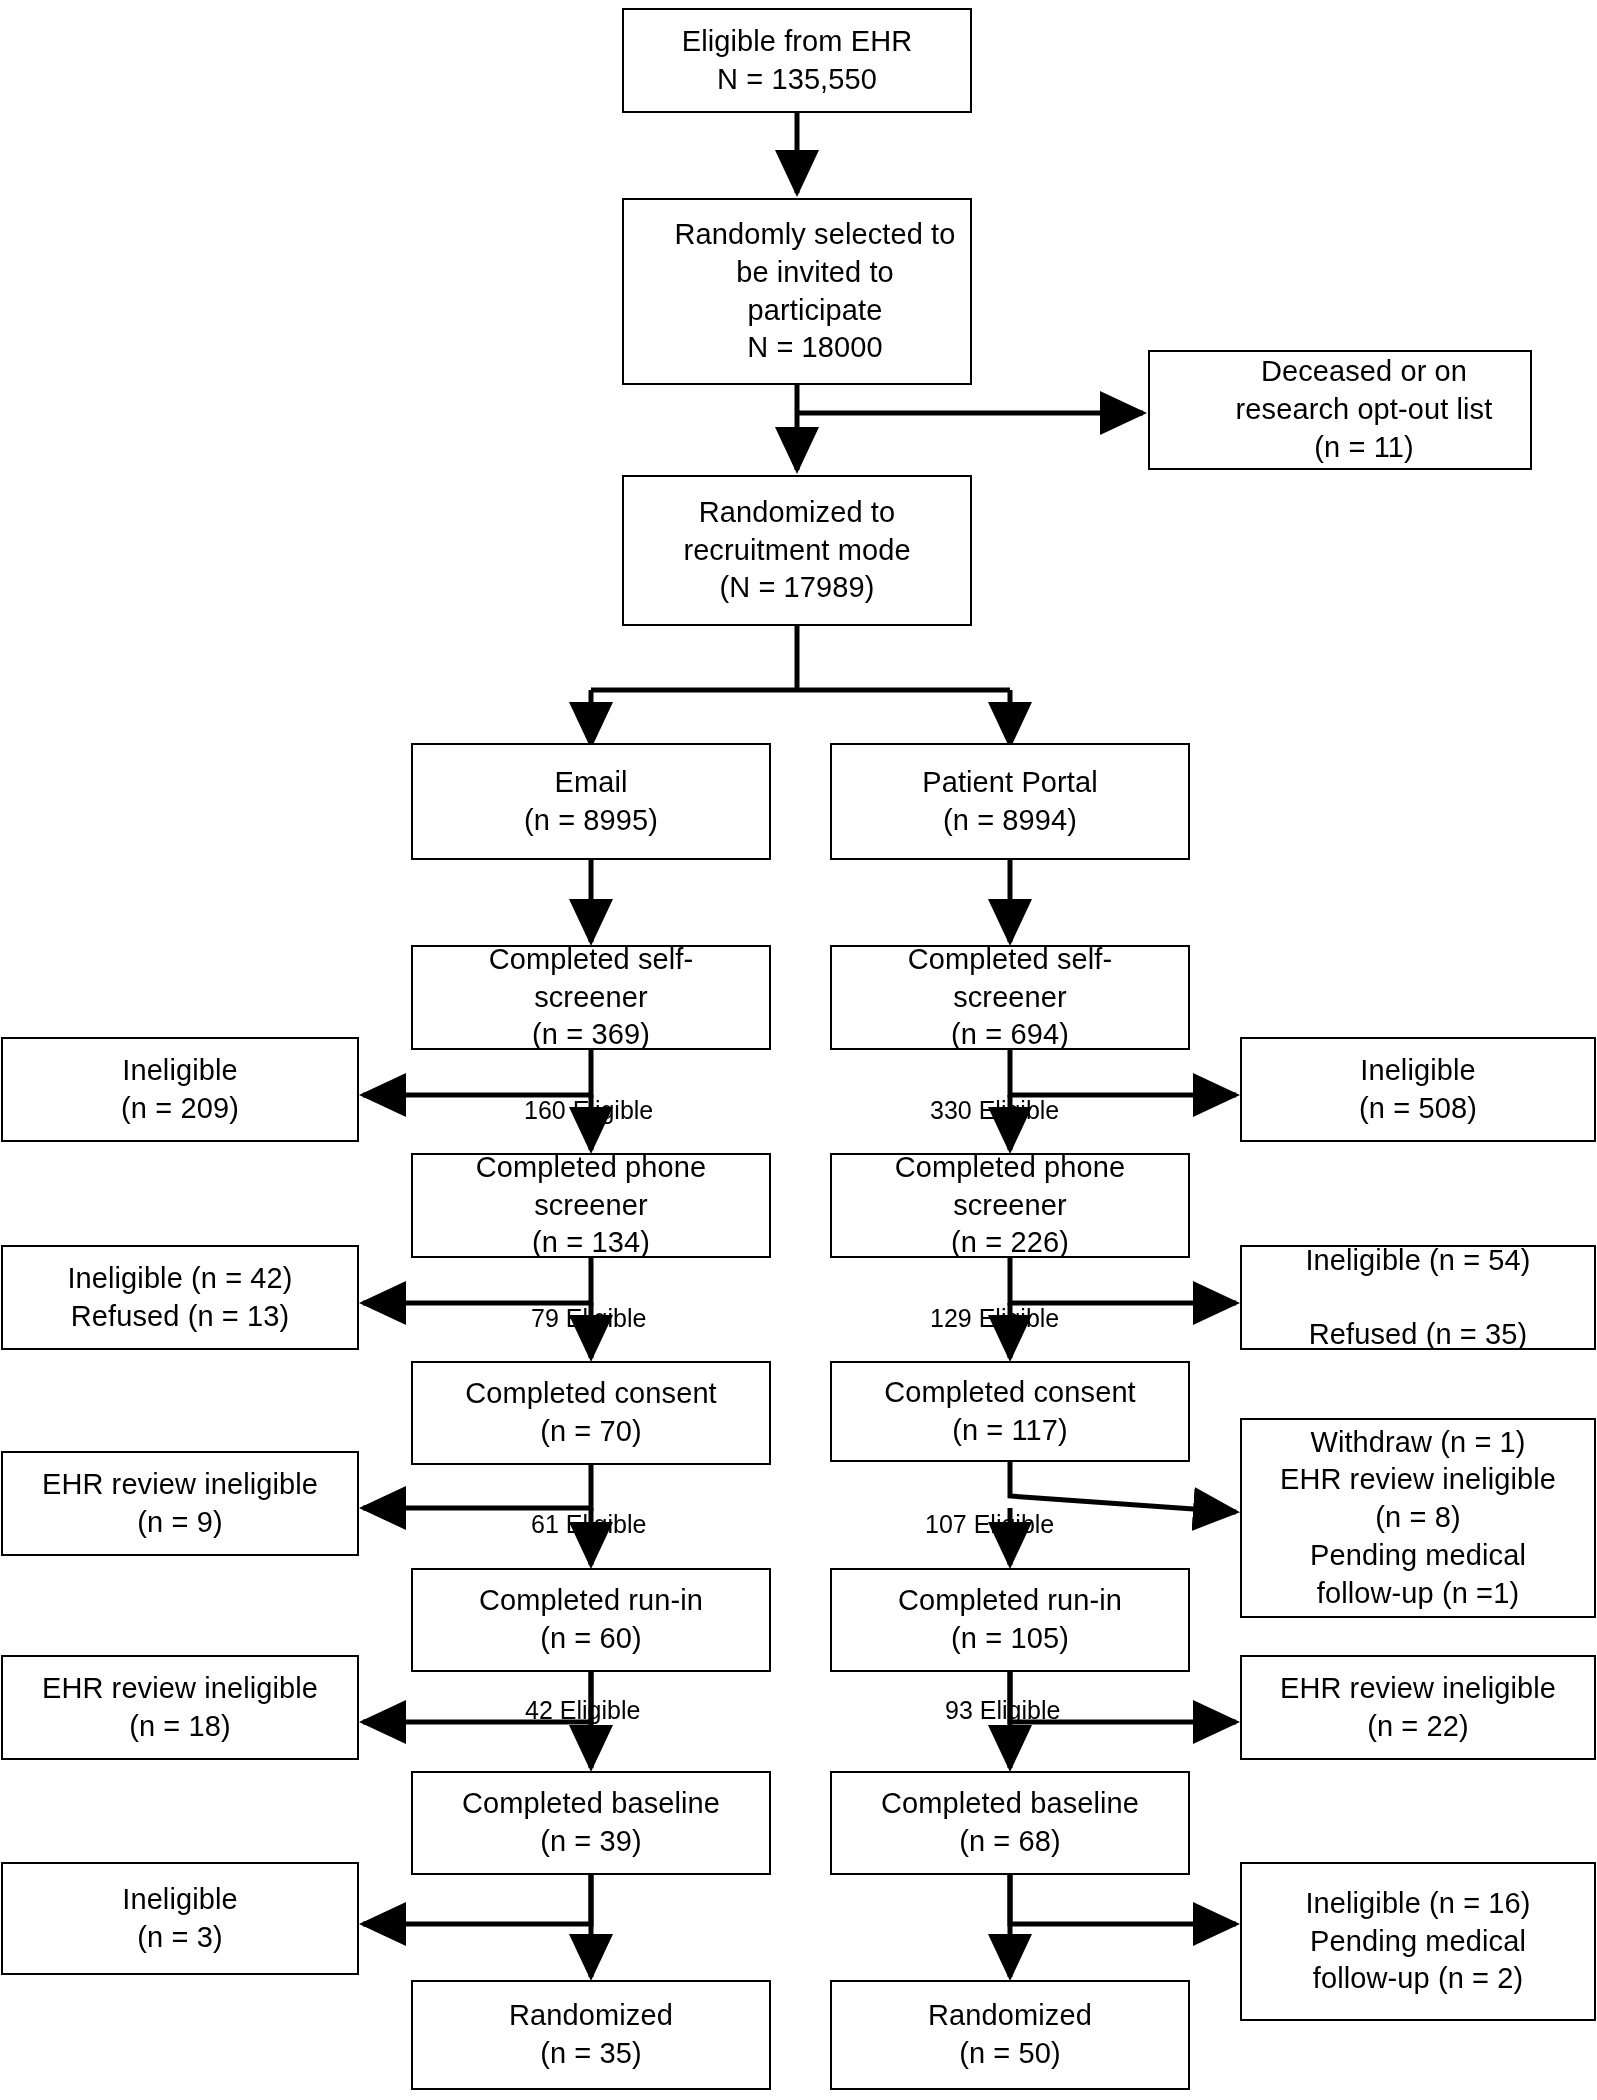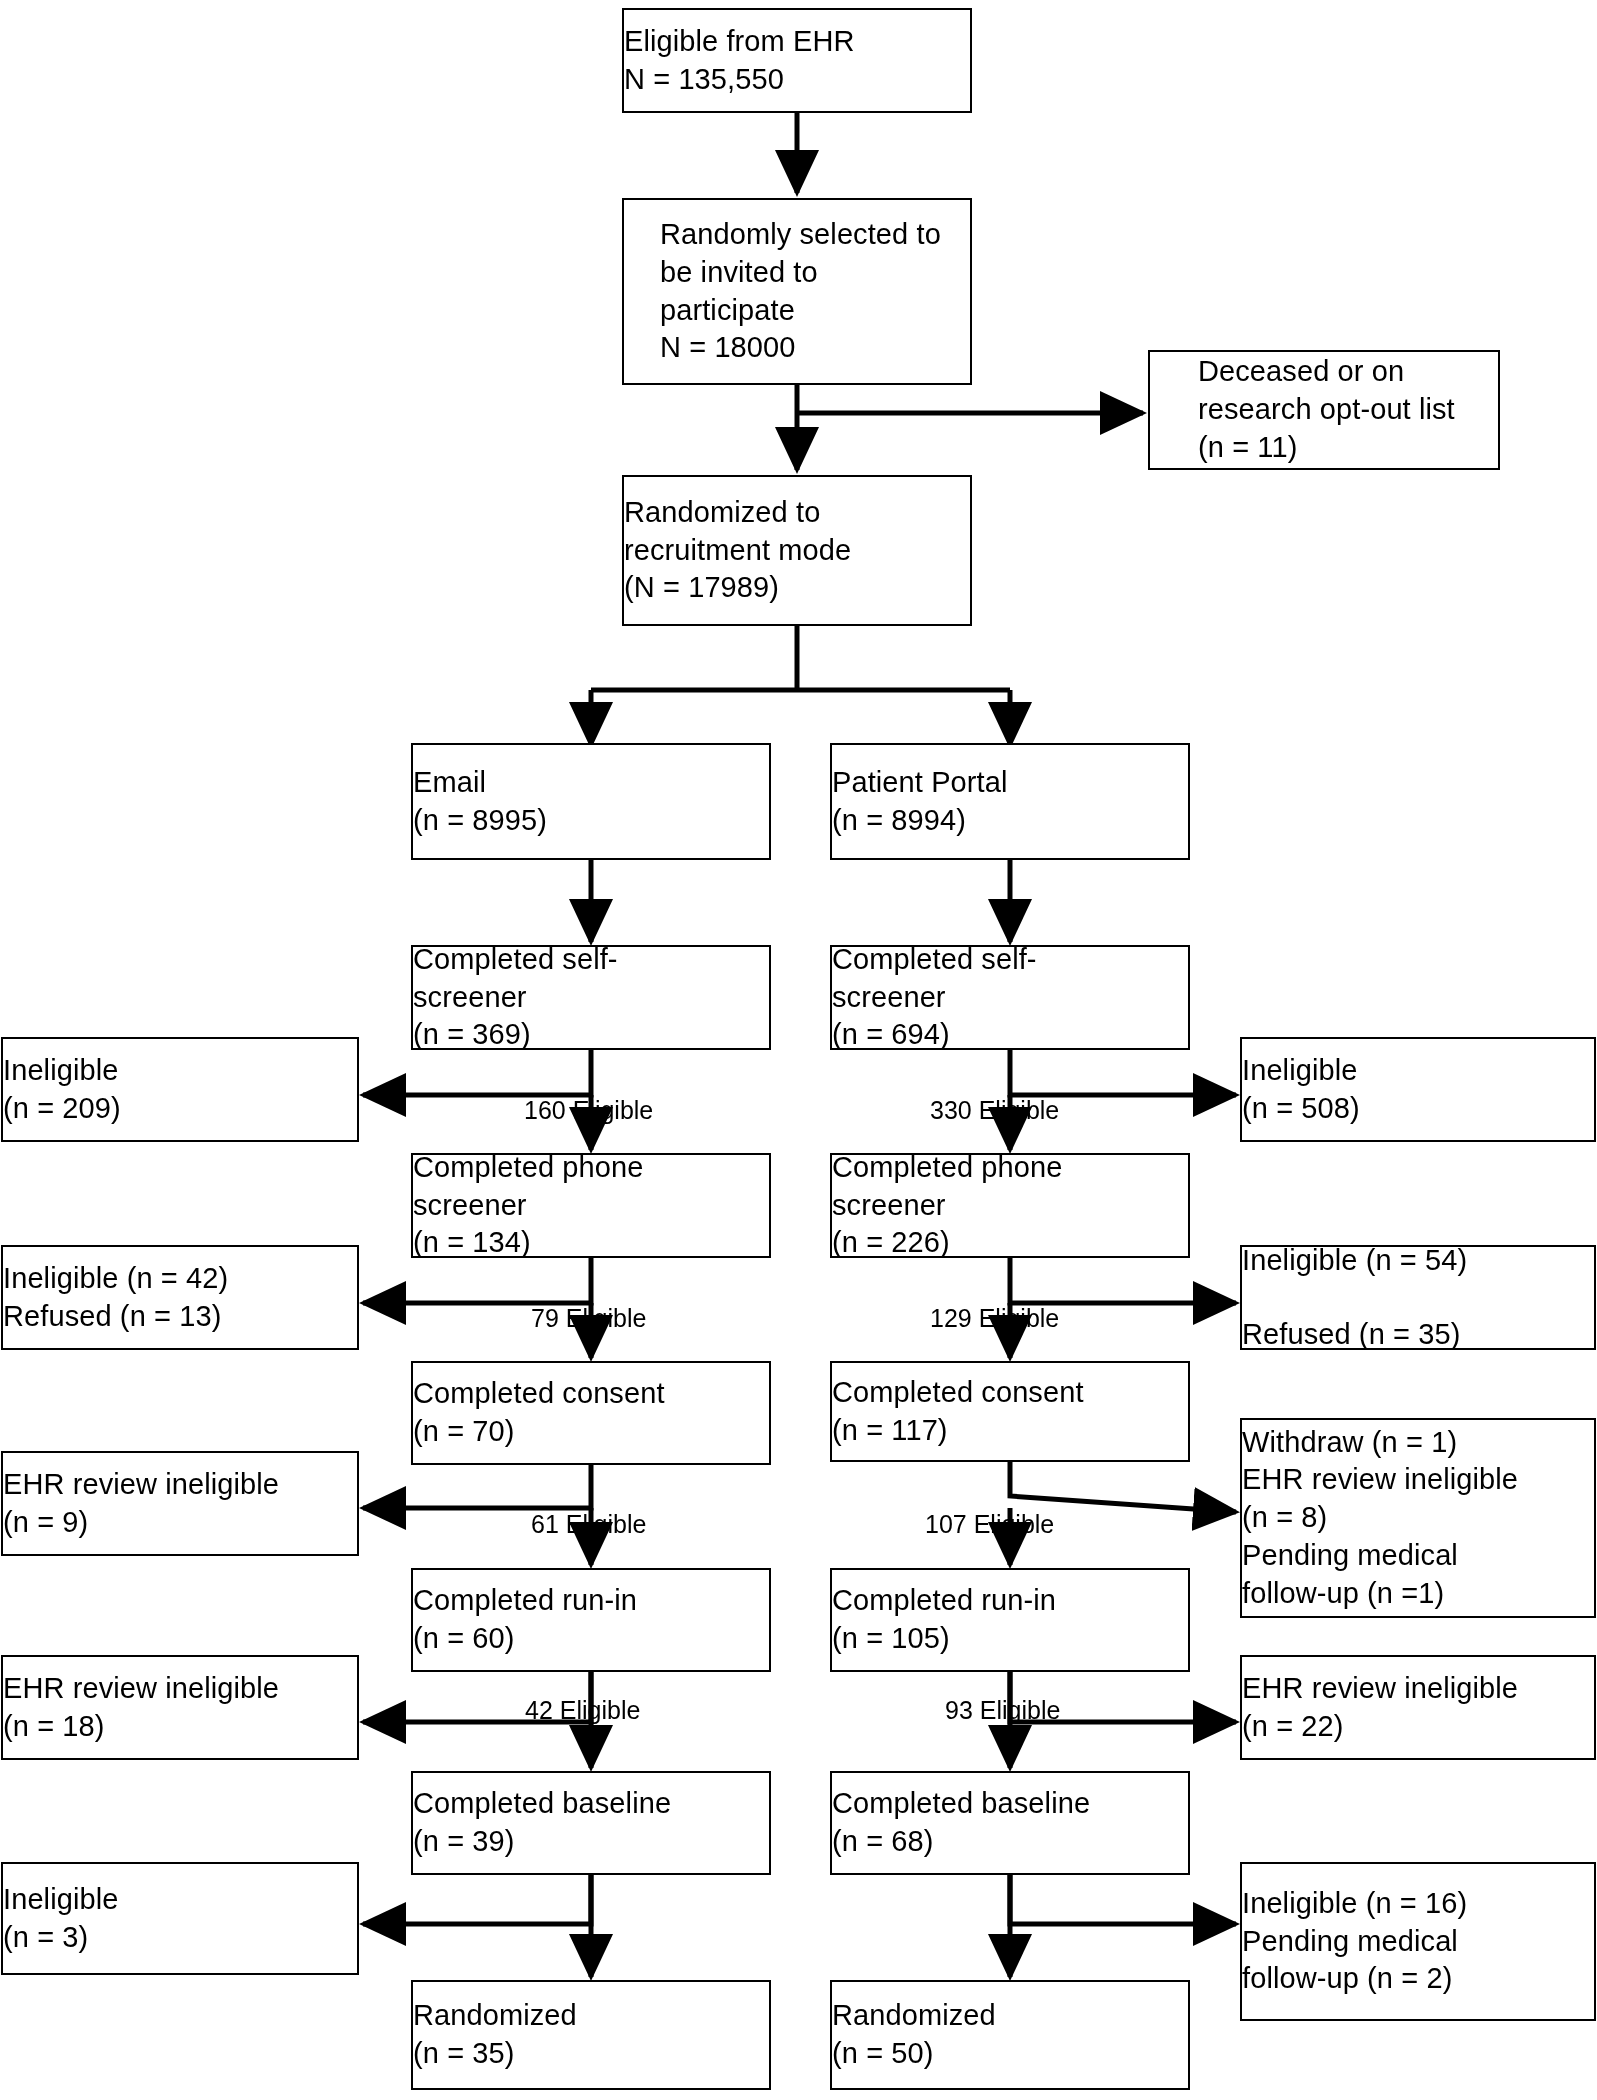--- a/index.html
+++ b/index.html
@@ -6,21 +6,21 @@
   body{font-family:"Liberation Sans","DejaVu Sans",sans-serif;color:#000;}
   #stage{position:relative;width:1597px;height:2100px;background:#fff;overflow:hidden;}
   #wires{position:absolute;left:0;top:0;width:1597px;height:2100px;}
   .node{
     position:absolute;
     box-sizing:border-box;
     border:2px solid #000;
     background:#fff;
     display:flex;
     flex-direction:column;
-    align-items:flex-start;
+    align-items:center;
     justify-content:center;
     text-align:center;
     line-height:1.30;
     font-size:29px;
     letter-spacing:0.1px;
     z-index:3;
   }
   .node .ln{display:block;white-space:nowrap;}
   .edge-label{
     position:absolute;
@@ -100,21 +100,21 @@
     <span class="ln">N = 135,550</span>
   </div>
 
   <div class="node" style="left:622px;top:198px;width:350px;height:187px;padding-left:36px;">
     <span class="ln">Randomly selected to</span>
     <span class="ln">be invited to</span>
     <span class="ln">participate</span>
     <span class="ln">N = 18000</span>
   </div>
 
-  <div class="node" style="left:1148px;top:350px;width:352px;height:120px;padding-left:48px;">
+  <div class="node" style="left:1148px;top:350px;width:384px;height:120px;padding-left:48px;">
     <span class="ln">Deceased or on</span>
     <span class="ln">research opt-out list</span>
     <span class="ln">(n = 11)</span>
   </div>
 
   <div class="node" style="left:622px;top:475px;width:350px;height:151px;">
     <span class="ln">Randomized to</span>
     <span class="ln">recruitment mode</span>
     <span class="ln">(N = 17989)</span>
   </div>

